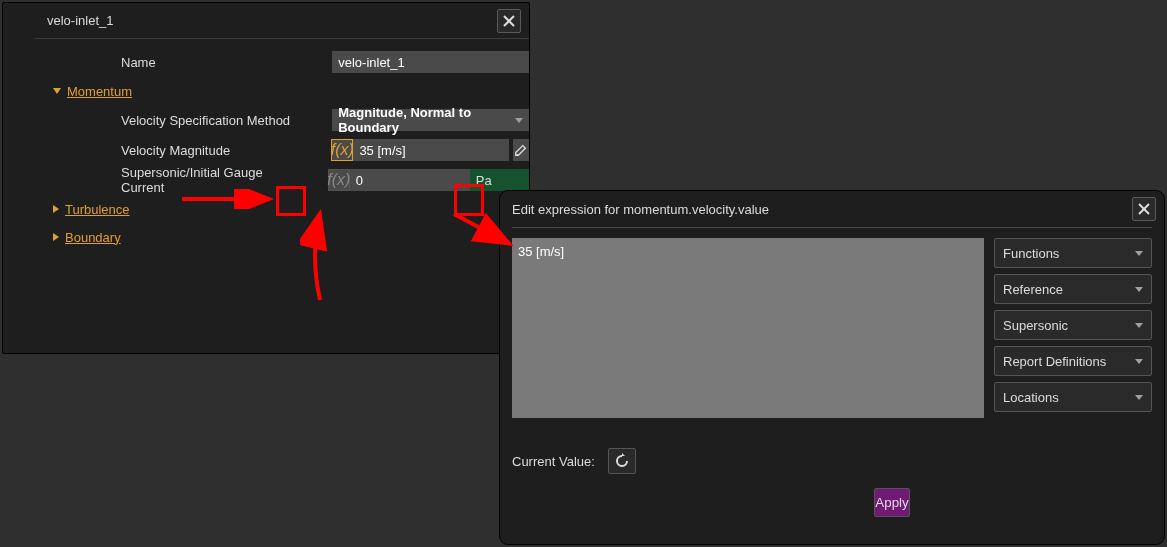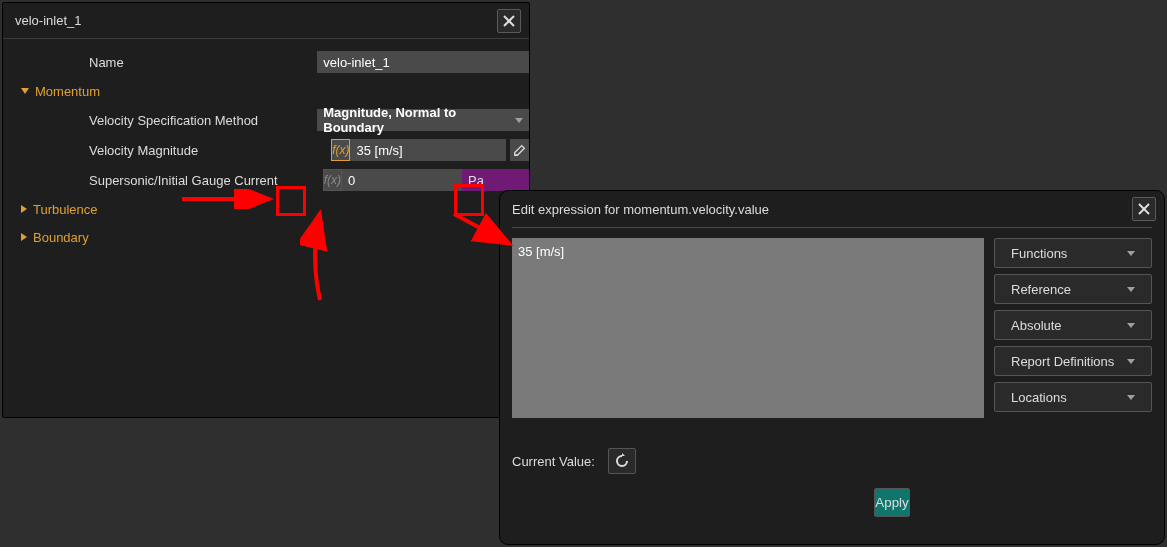--- a/index.html
+++ b/index.html
@@ -7,24 +7,25 @@
     width: 1167px; height: 547px;
     background: #2f2f2f;
     color: #dcdcdc;
     font-size: 13px;
     position: relative;
     overflow: hidden;
   }
   
   .panel-left {
     position: absolute; left: 2px; top: 2px;
-    width: 528px; height: 416px;
+    width: 528px; height: 352px;
     background: #1e1e1e;
     border: 1px solid #000;
     border-radius: 2px;
+    padding-left: 32px;
   }
   .panel-header {
     display: flex; justify-content: space-between; align-items: center;
     padding: 6px 8px 6px 12px;
     border-bottom: 1px solid #3d3d3d;
     height: 36px;
   }
   .close-btn {
     width: 24px; height: 24px;
     display: flex; align-items: center; justify-content: center;
@@ -52,52 +53,52 @@
     padding: 0 6px; cursor: pointer; font-weight: bold;
   }
   .chevron-down {
     width: 0; height: 0;
     border-left: 4px solid transparent; border-right: 4px solid transparent;
     border-top: 5px solid #a0a0a0;
   }
   .section-header {
     display: flex; align-items: center;
     height: 28px; padding-left: 18px;
-    color: #e0a030; cursor: pointer;
+    color: #e0a030; cursor: pointer; text-decoration: underline;
   }
   .arrow-exp {
     width: 0; height: 0; margin-right: 6px;
     border-left: 4px solid transparent; border-right: 4px solid transparent;
     border-top: 6px solid #e0a030;
   }
   .arrow-col {
     width: 0; height: 0; margin-right: 6px;
     border-top: 4px solid transparent; border-bottom: 4px solid transparent;
     border-left: 6px solid #e0a030;
   }
   .fx-badge {
     width: 22px; height: 22px;
     background: #4a4a4a; border: 1px solid #e0a030;
-    color: #e0a030; font-style: italic; font-size: 12px;
+    color: #e0a030; font-style: italic; font-size: 16px;
     display: inline-flex; align-items: center; justify-content: center;
     margin-right: 0;
     margin-left: 40px;
   }
   .fx-badge.dim { border-color: #555; color: #888; }
   .vel-input { width: 156px; }
   .edit-icon-btn {
     width: 22px; height: 22px;
     background: #4a4a4a; border: none;
     display: inline-flex; align-items: center; justify-content: center;
     margin-left: 4px; cursor: pointer;
   }
   .edit-icon-btn svg { width: 14px; height: 14px; stroke: #ddd; fill: none; stroke-width: 1.5; }
   .pressure-input { width: 120px; }
   .unit-box {
-    background: #701a75; color: #ddd; height: 22px; width: 80px;
+    background: #14532d; color: #ddd; height: 22px; width: 80px;
     display: inline-flex; align-items: center; padding: 0 6px;
   }
 
   
   .panel-right {
     position: absolute; left: 499px; top: 190px;
     width: 666px; height: 355px;
     background: #1e1e1e;
     border: 1px solid #000;
     border-radius: 9px;
@@ -108,35 +109,35 @@
   .expr-textarea {
     flex: 1; height: 180px;
     background: #7a7a7a; color: #fff;
     border: none; padding: 6px; font-size: 13px;
     resize: none;
   }
   .drop-list { width: 158px; display: flex; flex-direction: column; gap: 6px; }
   .drop-btn {
     height: 30px; background: #2a2a2a; border: 1px solid #555;
     color: #ddd; display: flex; align-items: center; justify-content: space-between;
-    padding: 0 16px; cursor: pointer; border-radius: 2px;
+    padding: 0 8px; cursor: pointer; border-radius: 2px;
   }
   .bottom-row {
     display: flex; align-items: center; gap: 13px;
     padding: 30px 12px 0 12px;
   }
   .refresh-btn {
     width: 28px; height: 26px; border: 1px solid #555; background: #2a2a2a;
     display: flex; align-items: center; justify-content: center; border-radius: 2px;
     cursor: pointer;
   }
   .refresh-btn svg { width: 16px; height: 16px; stroke: #ddd; fill: none; stroke-width: 2; }
   .apply-row { display: flex; justify-content: center; padding-top: 14px; padding-left: 120px; }
   .apply-btn {
-    padding: 6px 0; background: #0f766e; border: 1px solid #555;
+    padding: 6px 0; background: #701a75; border: 1px solid #555;
     color: #ddd; border-radius: 2px; cursor: pointer;
   }
 
   
   .annotation { position: absolute; pointer-events: none; }
   .red-box {
     border: 3px solid #f00; position: absolute;
   }
 </style>
 </head>
@@ -221,21 +222,21 @@
     <div class="drop-list">
       <div class="drop-btn">
         <span>Functions</span>
         <span class="chevron-down"></span>
       </div>
       <div class="drop-btn">
         <span>Reference</span>
         <span class="chevron-down"></span>
       </div>
       <div class="drop-btn">
-        <span>Absolute</span>
+        <span>Supersonic</span>
         <span class="chevron-down"></span>
       </div>
       <div class="drop-btn">
         <span>Report Definitions</span>
         <span class="chevron-down"></span>
       </div>
       <div class="drop-btn">
         <span>Locations</span>
         <span class="chevron-down"></span>
       </div>

